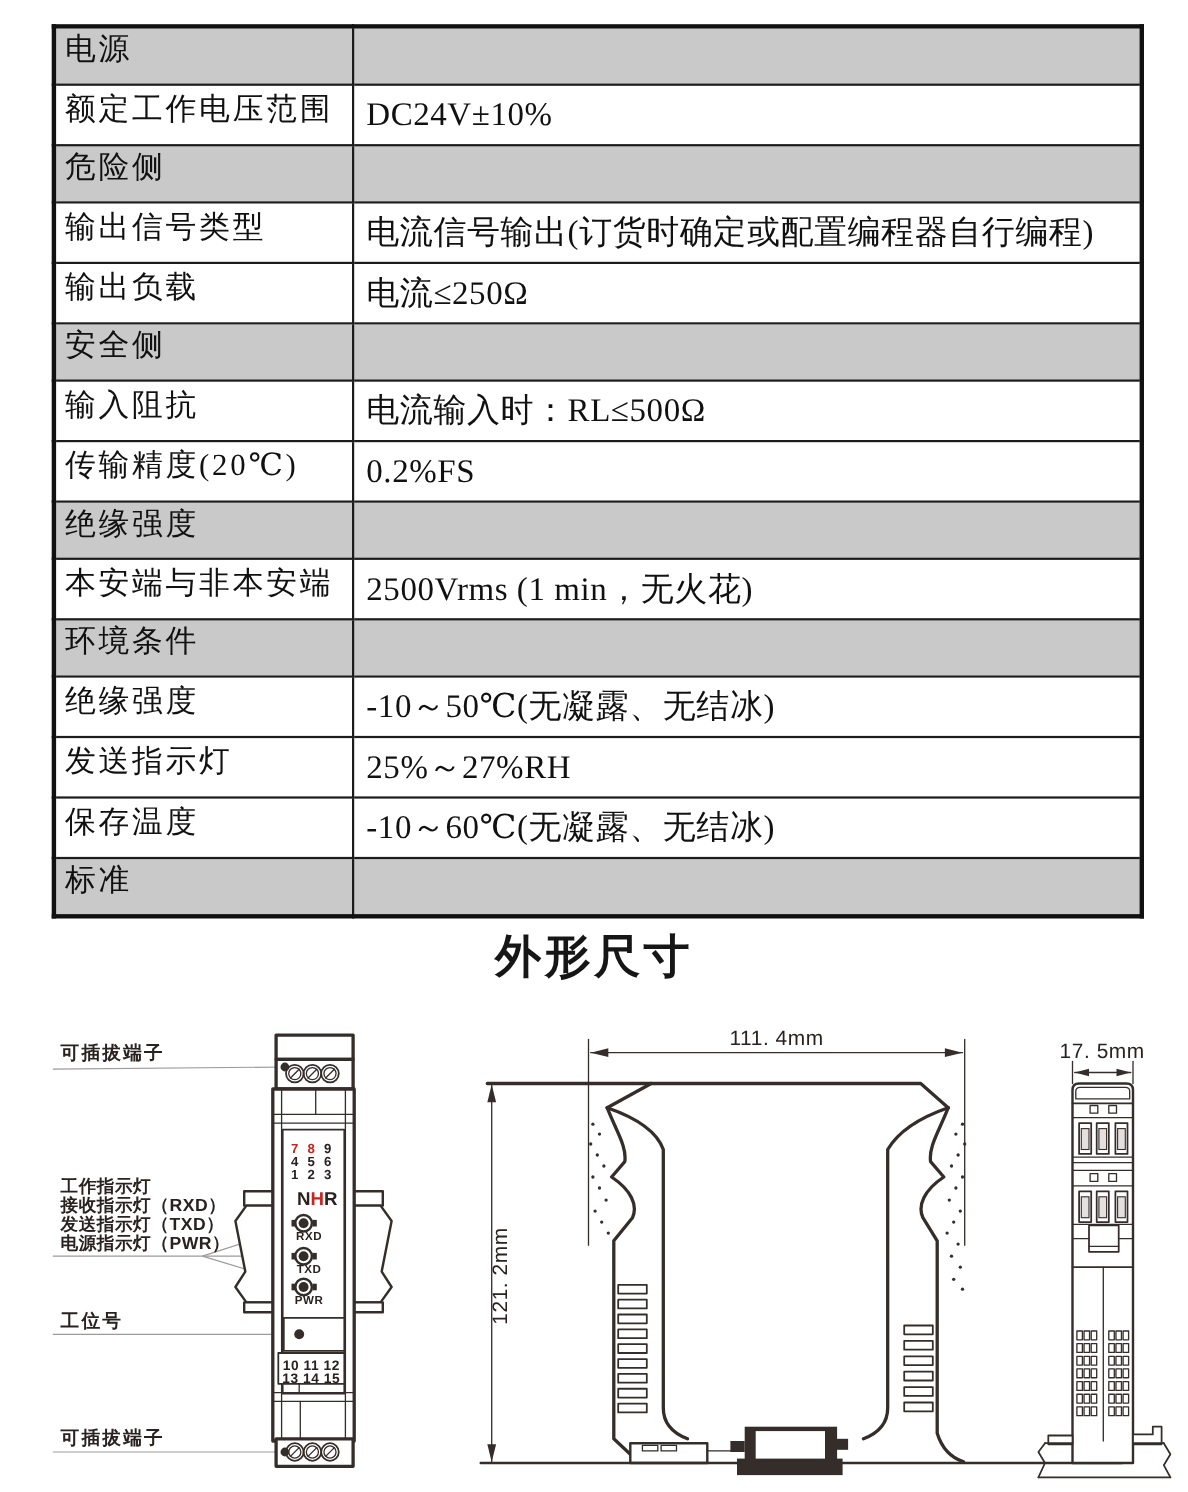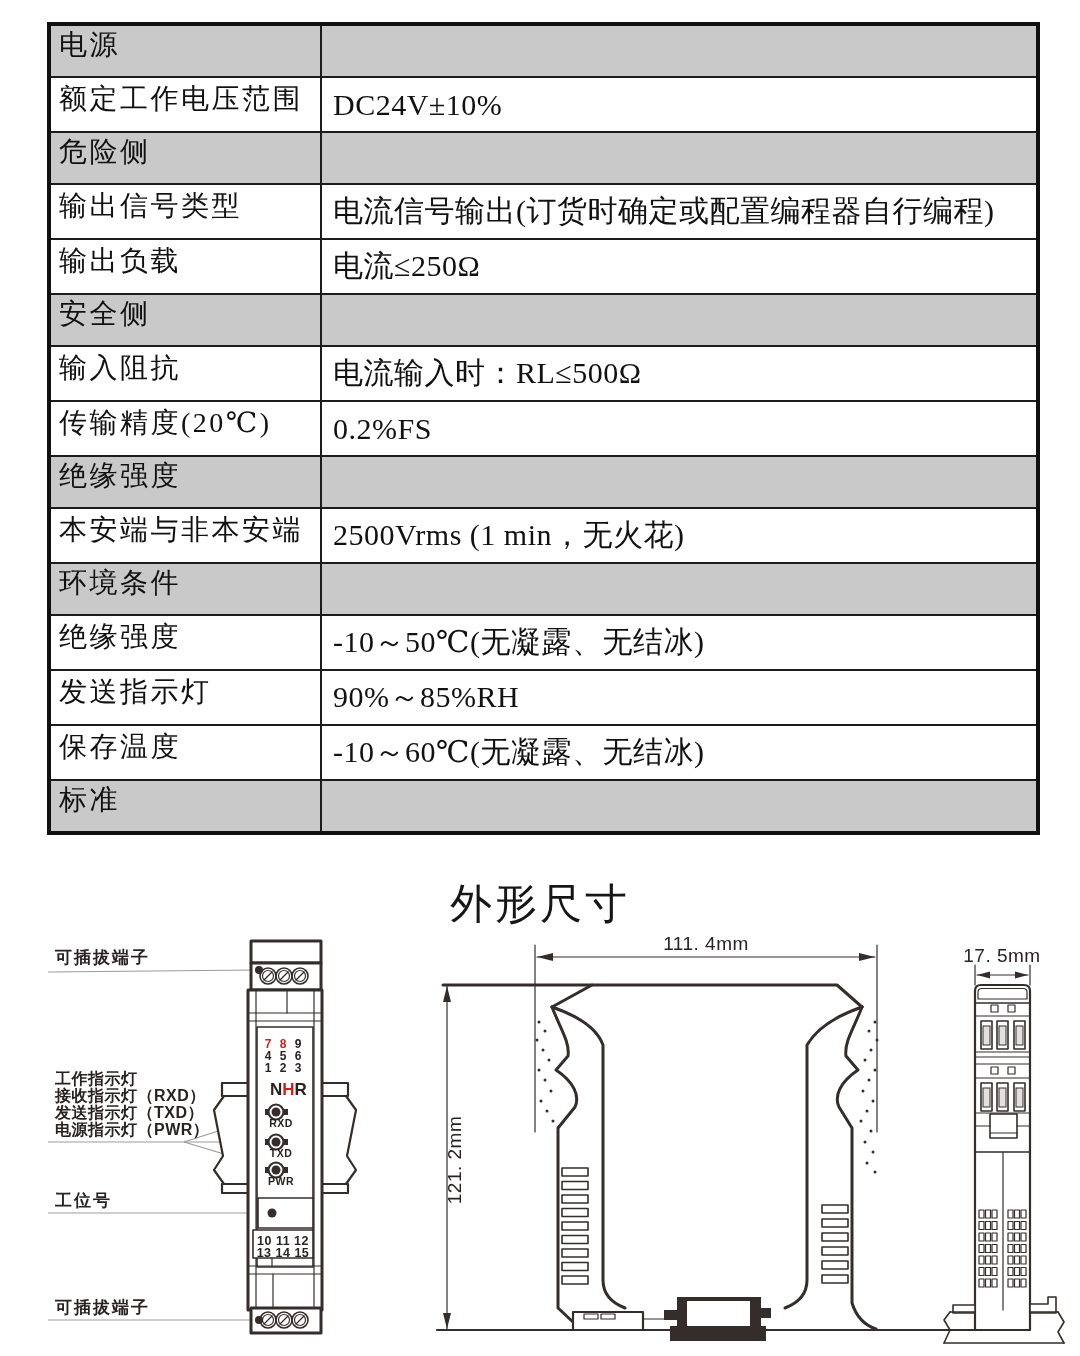--- a/index.html
+++ b/index.html
@@ -10,22 +10,22 @@
   #spec{position:absolute;left:47px;top:22px;width:993px;border-collapse:collapse;
         table-layout:fixed;font-family:"Liberation Serif","DejaVu Serif",serif;color:#111;}
   #spec td{border:2px solid #1c1c1c;vertical-align:middle;overflow:hidden;white-space:nowrap;}
   #spec{border:4px solid #111;}
   #spec td.l{width:257px;padding:0 4px 12px 8px;font-size:28px;letter-spacing:2.5px;}
   #spec td.v{padding:0 4px 0 11px;font-size:30px;letter-spacing:0.5px;}
   #spec tr.data td{height:41px;}
   #spec tr.sec td{height:34px;background:#c9c9c9;}
 
   
-  #dim-title{position:absolute;left:0;top:876px;width:1080px;text-align:center;margin:0;
-             font-size:42px;font-weight:normal;color:#161616;letter-spacing:3px;}
+  #dim-title{position:absolute;left:0;top:842px;width:1080px;text-align:center;margin:0;
+             font-size:42px;font-weight:bold;color:#161616;letter-spacing:3px;}
 
   
   #drawings{position:absolute;left:0;top:920px;}
   .ln{stroke:#352d2a;fill:none;stroke-linecap:round;stroke-linejoin:round;}
   .w1{stroke-width:1.2;} .w15{stroke-width:1.6;} .w2{stroke-width:2.2;} .w3{stroke-width:3;}
   .fw{fill:#fff;}
   .dk{fill:#352d2a;stroke:none;}
   .leader{stroke:#9b9b9b;stroke-width:1.1;fill:none;}
   #drawings text{fill:#2a2220;font-family:"Liberation Sans","DejaVu Sans",sans-serif;font-weight:bold;}
   .dim{font-weight:normal !important;font-size:19px;letter-spacing:0.5px;}
@@ -88,21 +88,21 @@
     <tr class="sec">
           <td class="l">环境条件</td>
           <td class="v"></td>
         </tr>
     <tr class="data">
           <td class="l">绝缘强度</td>
           <td class="v">-10～50℃(无凝露、无结冰)</td>
         </tr>
     <tr class="data">
           <td class="l">发送指示灯</td>
-          <td class="v">90%～85%RH</td>
+          <td class="v">25%～27%RH</td>
         </tr>
     <tr class="data">
           <td class="l">保存温度</td>
           <td class="v">-10～60℃(无凝露、无结冰)</td>
         </tr>
     <tr class="sec">
           <td class="l">标准</td>
           <td class="v"></td>
         </tr>
   </tbody>

